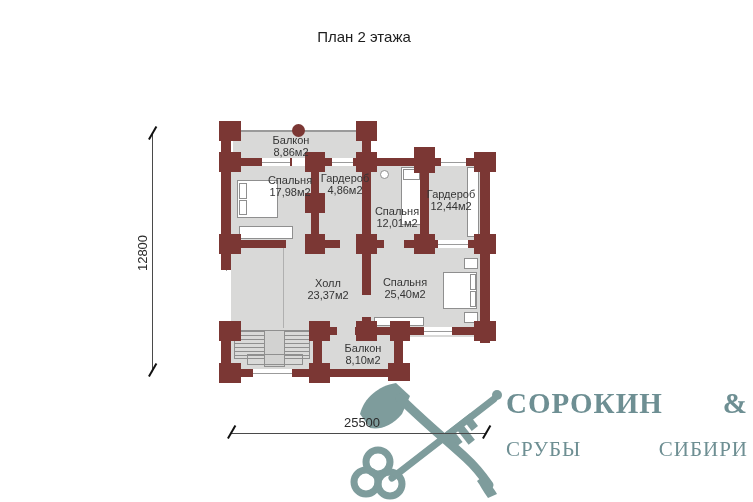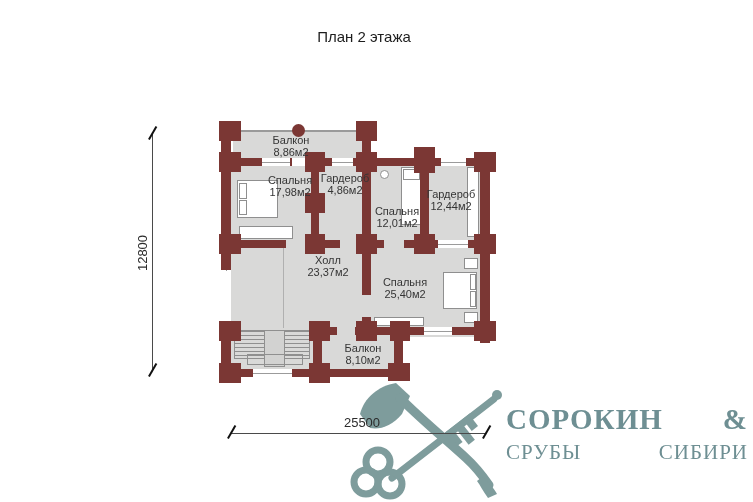--- a/index.html
+++ b/index.html
@@ -31,25 +31,25 @@
   .stairs-flight{position:absolute;z-index:20;border:1px solid var(--line);box-sizing:border-box;
       background:repeating-linear-gradient(to bottom,var(--line) 0,var(--line) 1px,transparent 1px,transparent 4px);}
   .stairs-mid{position:absolute;z-index:21;background:#d2d2d1;border:1px solid var(--line);box-sizing:border-box;}
   .stairs-landing{position:absolute;z-index:22;border:1px solid var(--line);box-sizing:border-box;background:transparent;}
   .thinline{position:absolute;background:#b0b0b0;z-index:15;}
   .dimline{position:absolute;background:var(--dim);z-index:80;}
   .tick{position:absolute;width:15px;height:1.6px;background:#111;transform:rotate(-60deg);z-index:81;}
   .dimtext{position:absolute;color:#2c2c2c;font-size:13px;text-align:center;z-index:81;}
   .title{position:absolute;left:264px;top:28px;width:200px;text-align:center;
          font-size:15px;color:#1d1d1d;z-index:70;}
-  .logo-text{position:absolute;left:506px;top:404px;width:242px;color:var(--logo);z-index:70;}
+  .logo-text{position:absolute;left:506px;top:388px;width:242px;color:var(--logo);z-index:70;}
   .logo-l1,.logo-l2{font-family:"Liberation Serif","DejaVu Serif",serif;font-weight:700;
          font-size:29px;line-height:31px;letter-spacing:1px;text-align:justify;text-align-last:justify;}
   .logo-l3{font-family:"Liberation Serif","DejaVu Serif",serif;font-weight:400;
-         font-size:21px;line-height:24px;margin-top:5px;letter-spacing:1px;text-align:justify;text-align-last:justify;}
+         font-size:21px;line-height:24px;margin-top:18px;letter-spacing:1px;text-align:justify;text-align-last:justify;}
   .logo-svg{position:absolute;left:350px;top:378px;z-index:65;}
 </style>
 </head>
 <body>
 
 <div class="stage">
 
   <div class="title">План 2 этажа</div>
 
   <div class="abs" style="left:0;top:0;width:753px;height:502px;">
@@ -159,21 +159,21 @@
         <span>4,86м2</span>
     </div>
     <div class="rlabel" style="left:355px;top:205px;">
       <span>Спальня</span>
         <span>12,01м2</span>
     </div>
     <div class="rlabel" style="left:409px;top:188px;">
       <span>Гардероб</span>
         <span>12,44м2</span>
     </div>
-    <div class="rlabel" style="left:286px;top:254px;">
+    <div class="rlabel" style="left:286px;top:277px;">
       <span>Холл</span>
         <span>23,37м2</span>
     </div>
     <div class="rlabel" style="left:363px;top:276px;">
       <span>Спальня</span>
         <span>25,40м2</span>
     </div>
     <div class="rlabel" style="left:321px;top:342px;">
       <span>Балкон</span>
         <span>8,10м2</span>

